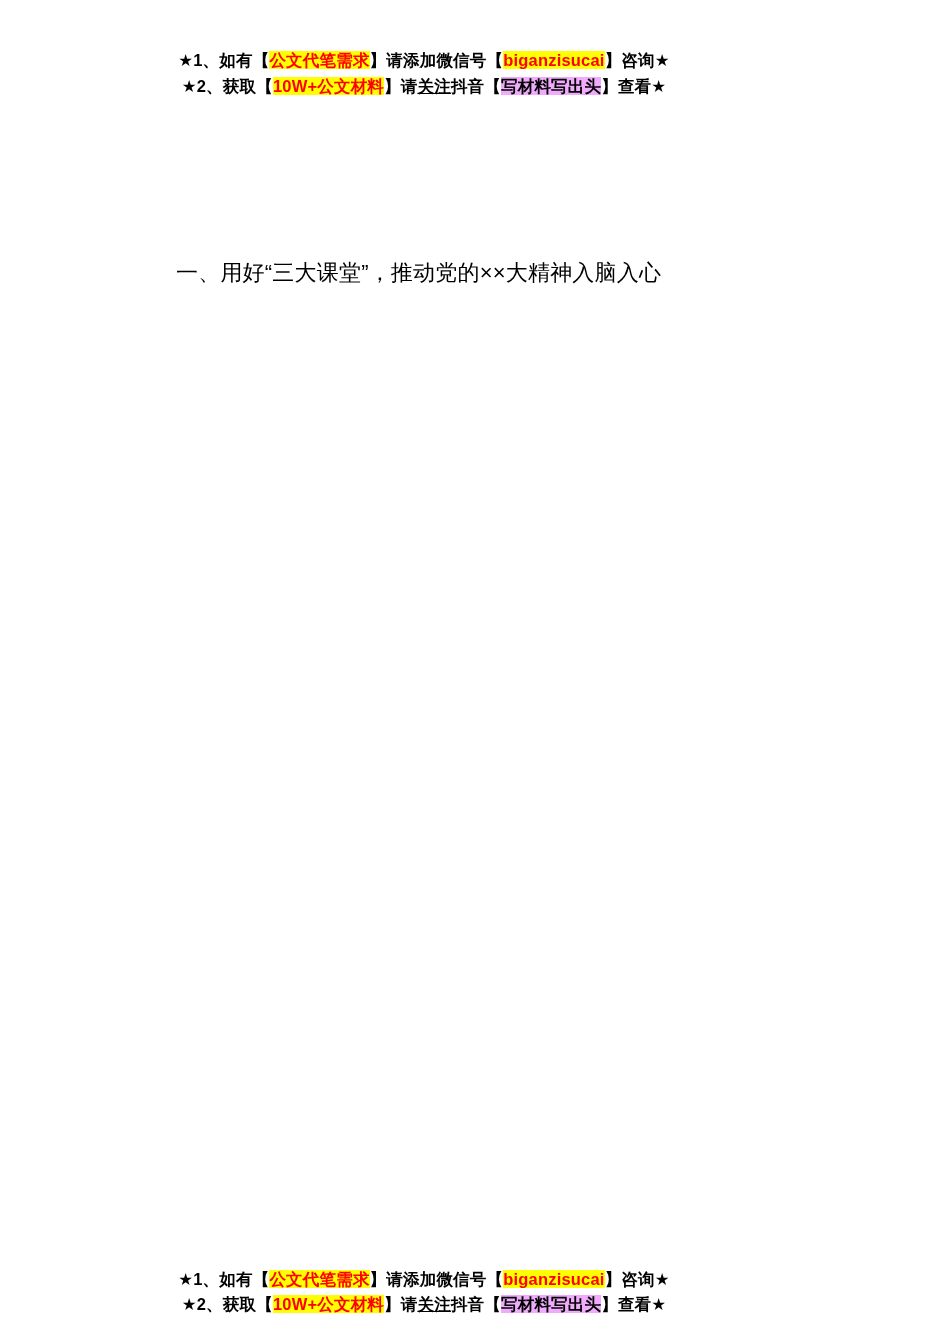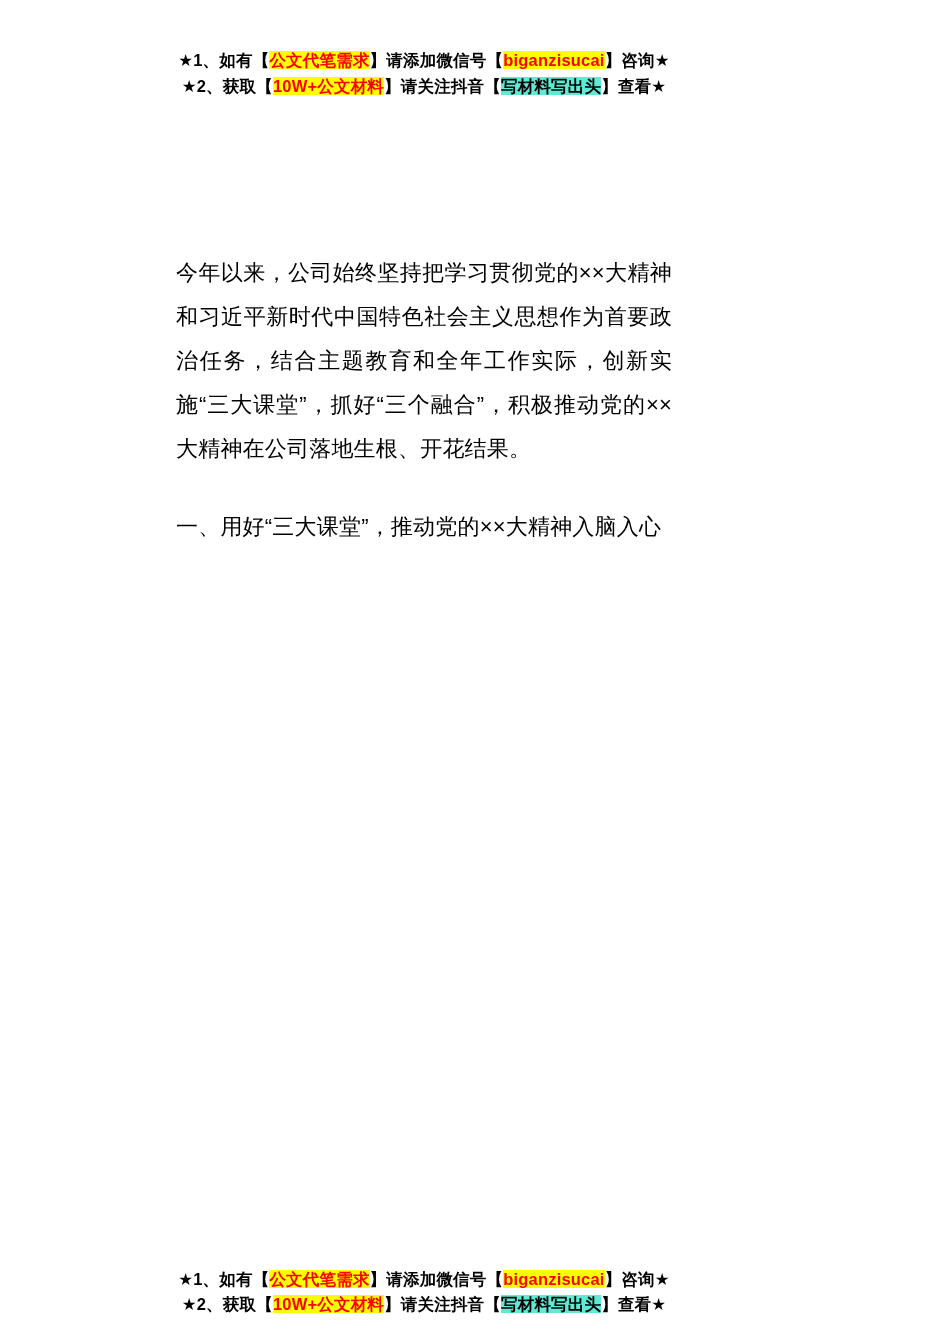--- a/index.html
+++ b/index.html
@@ -36,24 +36,24 @@
     white-space: nowrap;
   }
   .promo .star { color: #000; }
   .promo .plain { color: #000; }
   .promo .bracket { color: #000; }
   .promo .hl-red {
     background: #ffff00;
     color: #ff0000;
   }
   .promo .hl-black {
-    background: #5eead4;
+    background: #f0abfc;
     color: #000000;
   }
-  .promo .underline { }
+  .promo .underline { text-decoration: underline; }
 
   .promo-top { margin-bottom: 34px; }
   .promo-bottom { margin-top: auto; padding-top: 24px; }
 
   
   .doc-title {
     text-align: center;
     font-size: 33px;
     font-weight: bold;
     letter-spacing: 0.5px;
@@ -92,21 +92,20 @@
     <div class="line">
       <span class="star">★</span><span class="plain">1、</span><span class="plain">如有</span><span class="bracket">【</span><span class="hl-red">公文代笔需求</span><span class="bracket">】</span><span class="plain">请添加微信号</span><span class="bracket">【</span><span class="hl-red">biganzisucai</span><span class="bracket">】</span><span class="plain">咨询</span><span class="star">★</span>
     </div>
     <div class="line">
       <span class="star">★</span><span class="plain">2、</span><span class="plain">获取</span><span class="bracket">【</span><span class="hl-red">10W+公文材料</span><span class="bracket">】</span><span class="plain">请</span><span class="plain underline">关注</span><span class="plain">抖音</span><span class="bracket">【</span><span class="hl-black">写材料写出头</span><span class="bracket">】</span><span class="plain">查看</span><span class="star">★</span>
     </div>
   </div>
 
 
   <div class="content">
-    <p class="para">今年以来，公司始终坚持把学习贯彻党的××大精神和习近平新时代中国特色社会主义思想作为首要政治任务，结合主题教育和全年工作实际，创新实施“三大课堂”，抓好“三个融合”，积极推动党的××大精神在公司落地生根、开花结果。</p>
     <p class="heading">一、用好“三大课堂”，推动党的××大精神入脑入心</p>
   </div>
 
   <div class="promo promo-bottom">
     <div class="line">
       <span class="star">★</span><span class="plain">1、</span><span class="plain">如有</span><span class="bracket">【</span><span class="hl-red">公文代笔需求</span><span class="bracket">】</span><span class="plain">请添加微信号</span><span class="bracket">【</span><span class="hl-red">biganzisucai</span><span class="bracket">】</span><span class="plain">咨询</span><span class="star">★</span>
     </div>
     <div class="line">
       <span class="star">★</span><span class="plain">2、</span><span class="plain">获取</span><span class="bracket">【</span><span class="hl-red">10W+公文材料</span><span class="bracket">】</span><span class="plain">请</span><span class="plain underline">关注</span><span class="plain">抖音</span><span class="bracket">【</span><span class="hl-black">写材料写出头</span><span class="bracket">】</span><span class="plain">查看</span><span class="star">★</span>
     </div>

